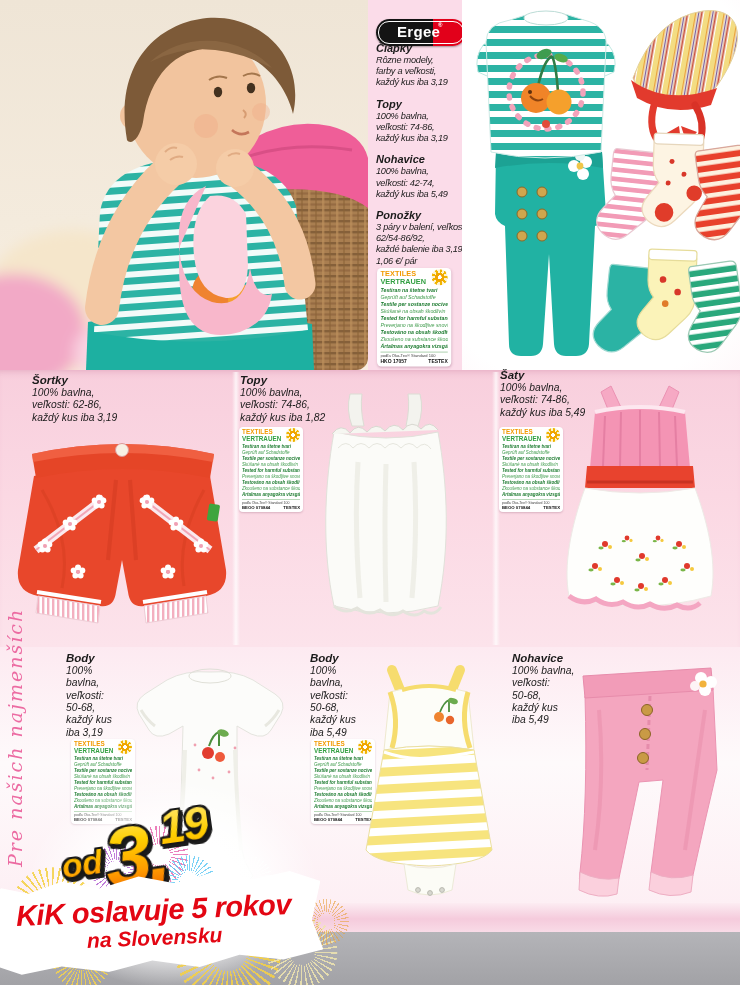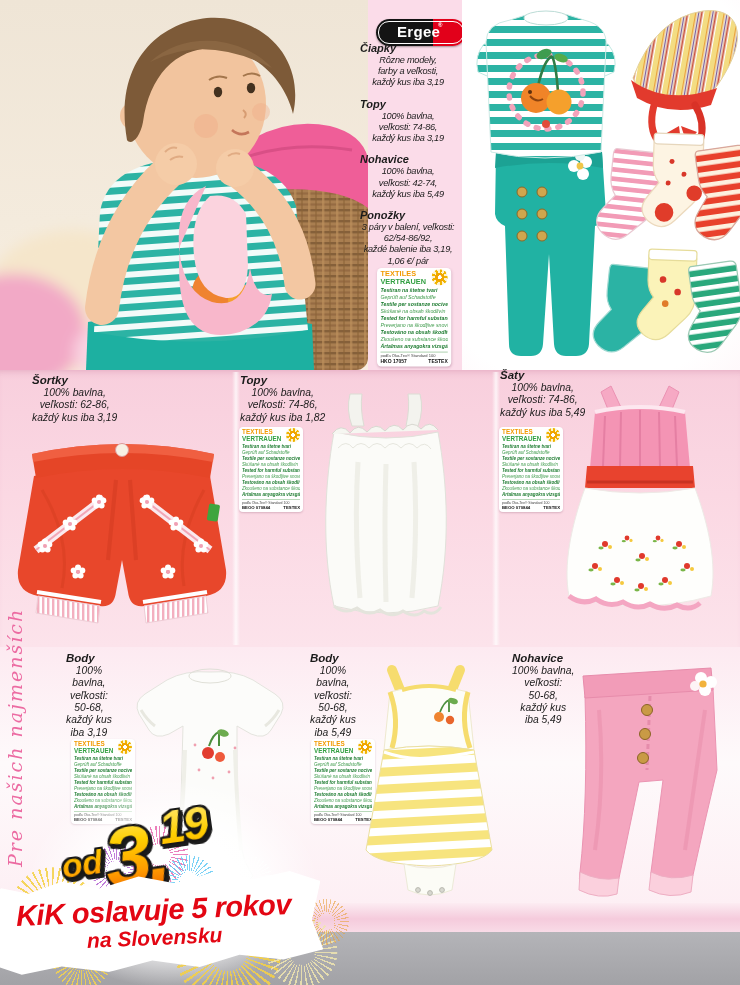--- a/index.html
+++ b/index.html
@@ -27,21 +27,21 @@
   
   .ergee{position:absolute;left:376px;top:19px;width:90px;height:27px;border-radius:14px;
          background:linear-gradient(90deg,#141414 0 63%,#e2001a 63% 100%);
          box-shadow:0 1px 2px rgba(0,0,0,.35);}
   .ergee::before{content:"";position:absolute;inset:2px;border:1.5px solid #fff;border-radius:11px;}
   .ergee .etxt{position:absolute;left:9px;top:4px;color:#fff;font-weight:bold;font-size:15px;letter-spacing:.3px;margin-left:12px;}
   .ergee .ereg{position:absolute;left:62px;top:3px;color:#fff;font-size:6px;font-weight:bold;}
   
   .prodtext{position:absolute;font-style:italic;color:#1b1b1b;}
   .pt-name{font-weight:bold;font-size:11.5px;margin-bottom:1px;white-space:nowrap;}
-  .pt-lines div{font-size:10.3px;line-height:1.2;white-space:nowrap;text-align:center;}
+  .pt-lines div{font-size:10.3px;line-height:1.2;white-space:nowrap;}
   .topcol .pt-name{font-size:11px;}
   .topcol .pt-lines div{font-size:9.2px;letter-spacing:-.25px;line-height:1.22;}
   .topcol .tblock{margin-bottom:9px;}
   
   .texlabel{position:absolute;width:64px;background:#fff;border-radius:4px;padding:2px 3px 2px;
             box-sizing:border-box;box-shadow:0 1px 2px rgba(120,60,90,.25);}
   .texlabel.lg{transform:scale(1.16);transform-origin:top left;}
   .tex-head{position:relative;min-height:14px;margin-bottom:1px;}
   .tex-t1{font-size:6.3px;font-weight:bold;color:#f29a00;letter-spacing:.1px;line-height:1.05;}
   .tex-t2{font-size:6.3px;font-weight:bold;color:#33a043;line-height:1.05;}
@@ -169,21 +169,21 @@
       <path d="M165,152 q6,-6 12,-4 M170,160 q7,-5 13,-3 M228,156 q6,-4 12,-2" stroke="#e0ab83" stroke-width="2" fill="none"></path>
     </g>
     <rect width="368" height="370" fill="none"></rect>
   </svg>
 
   <div class="ergee">
     <span class="etxt">Ergee</span>
     <span class="ereg">®</span>
   </div>
 
-  <div class="prodtext topcol" style="left:360px;top:42px;width:96px">
+  <div class="prodtext topcol" style="left:376px;top:42px;width:96px">
     <div class="tblock">
       <div class="pt-name">Čiapky</div>
       <div class="pt-lines">
           <div>Rôzne modely,</div>
           <div>farby a veľkosti,</div>
           <div>každý kus iba 3,19</div>
         </div>
     </div>
     <div class="tblock">
       <div class="pt-name">Topy</div>

